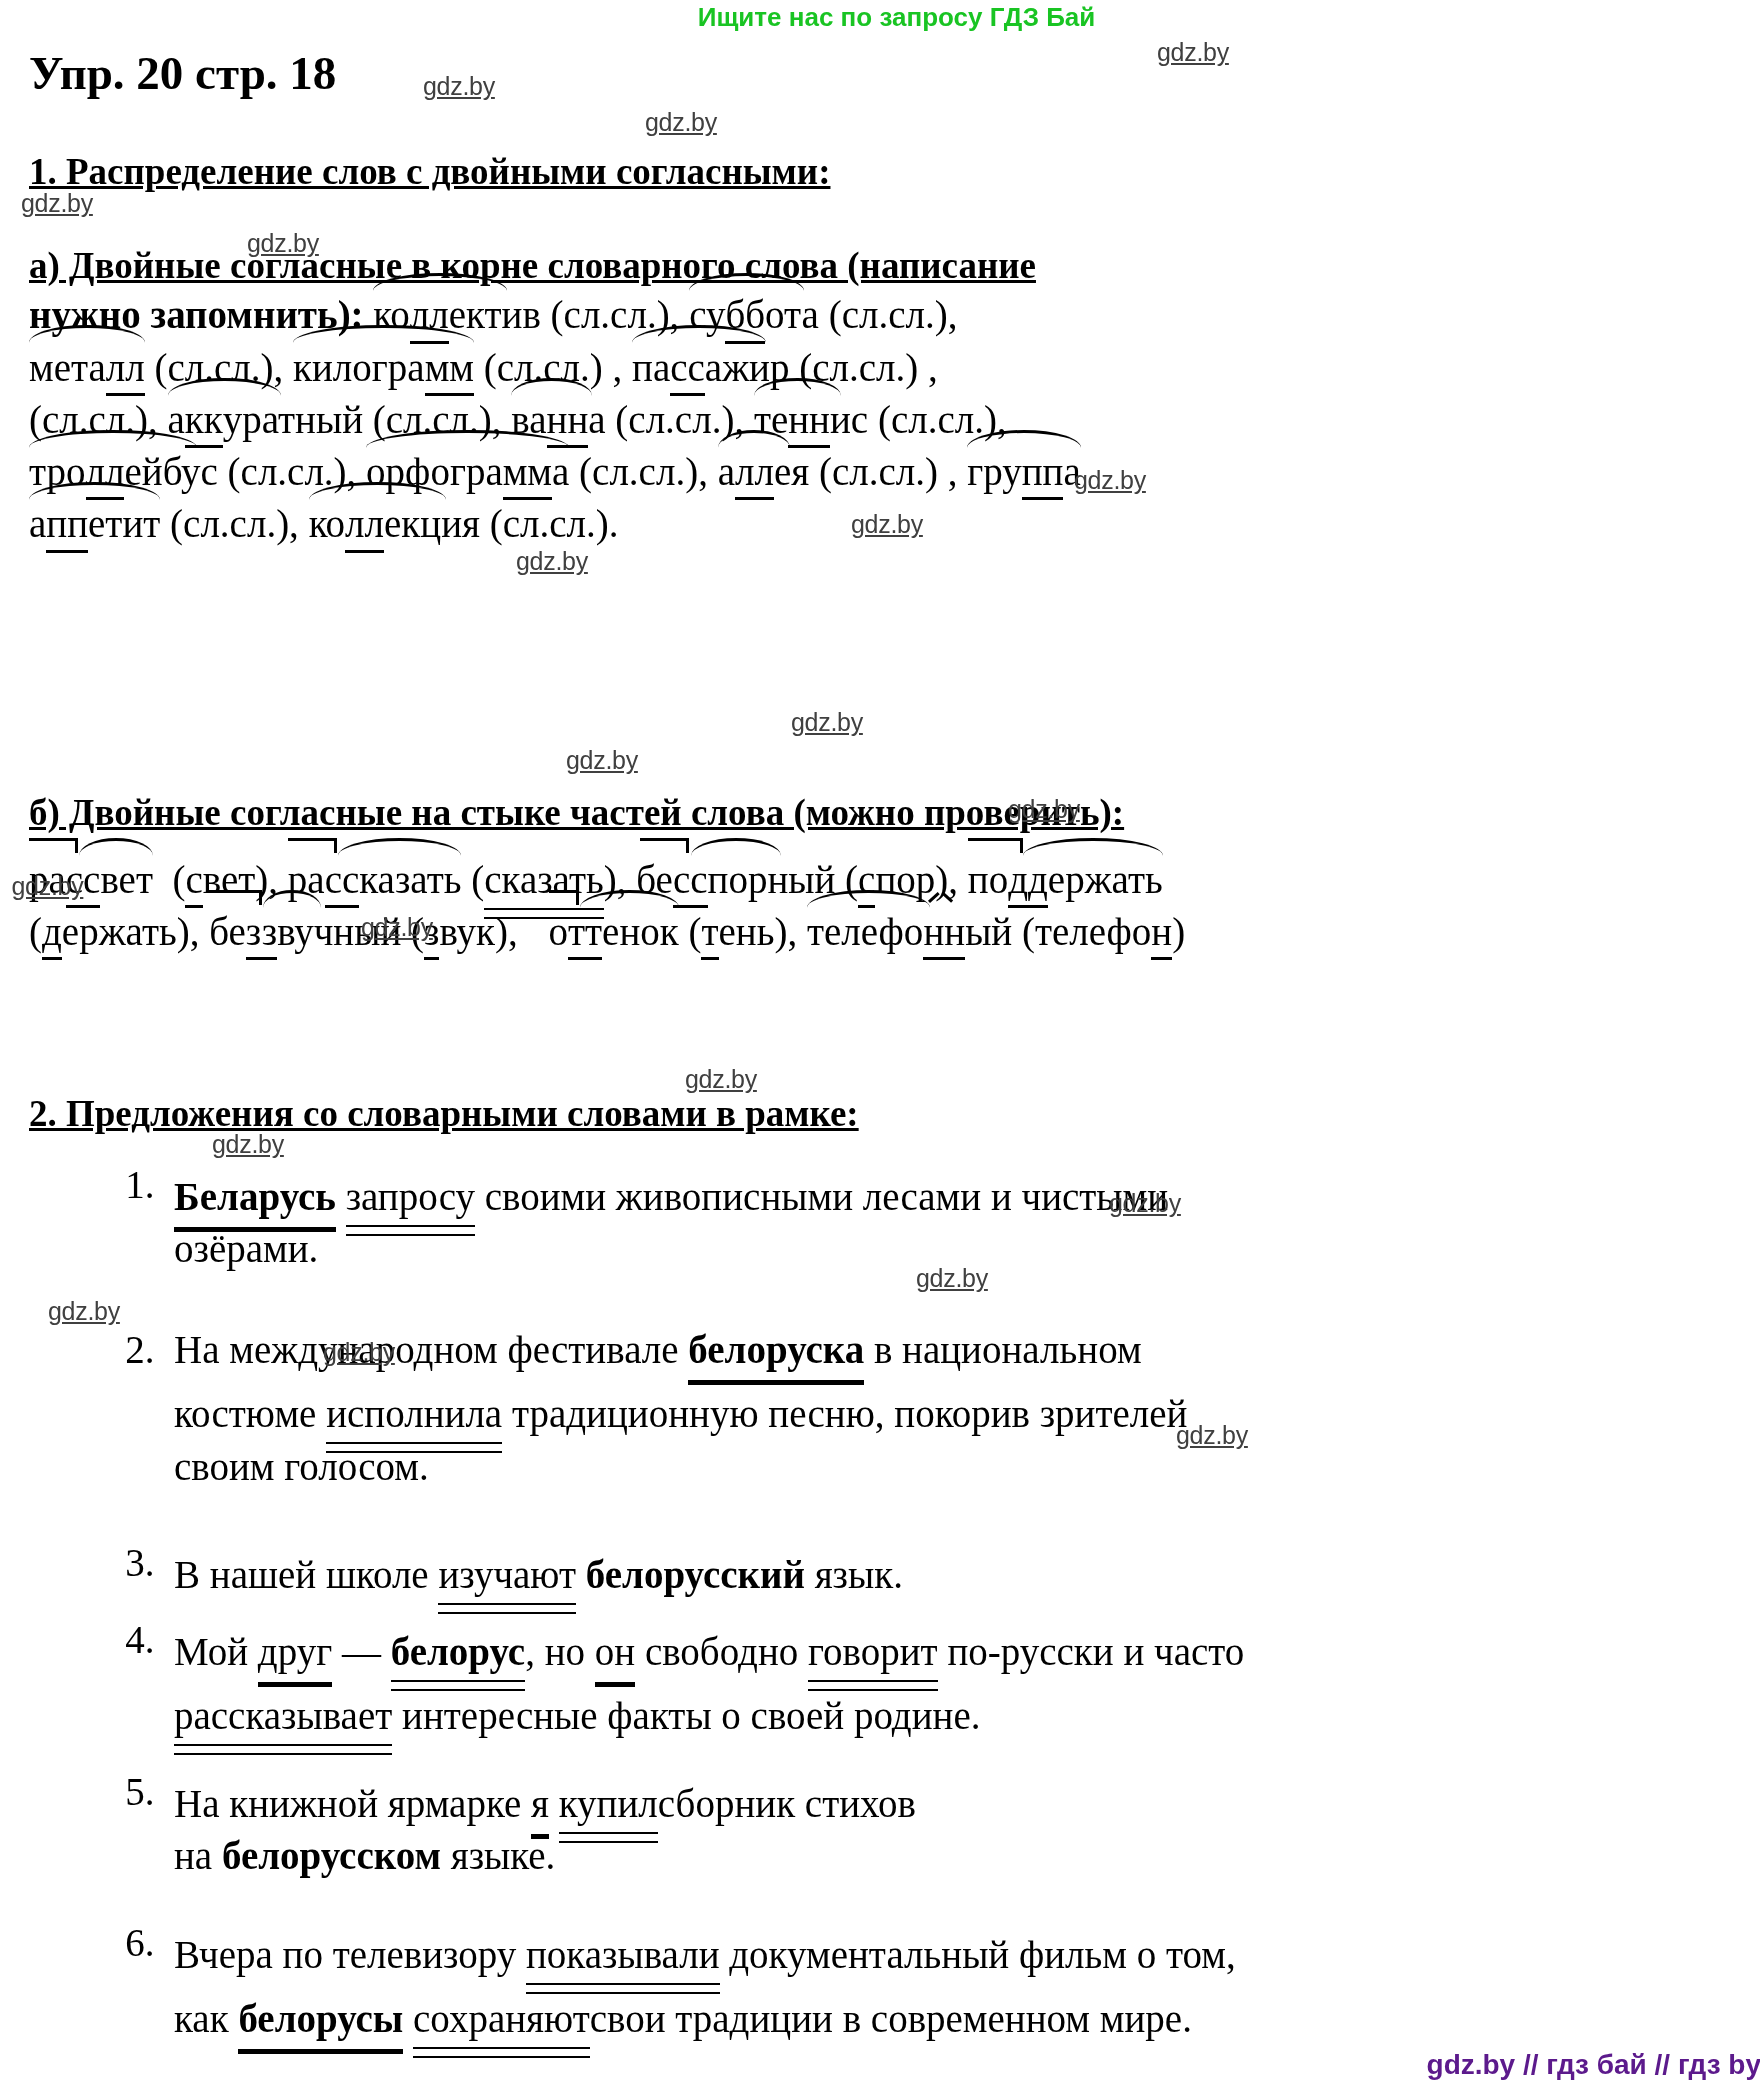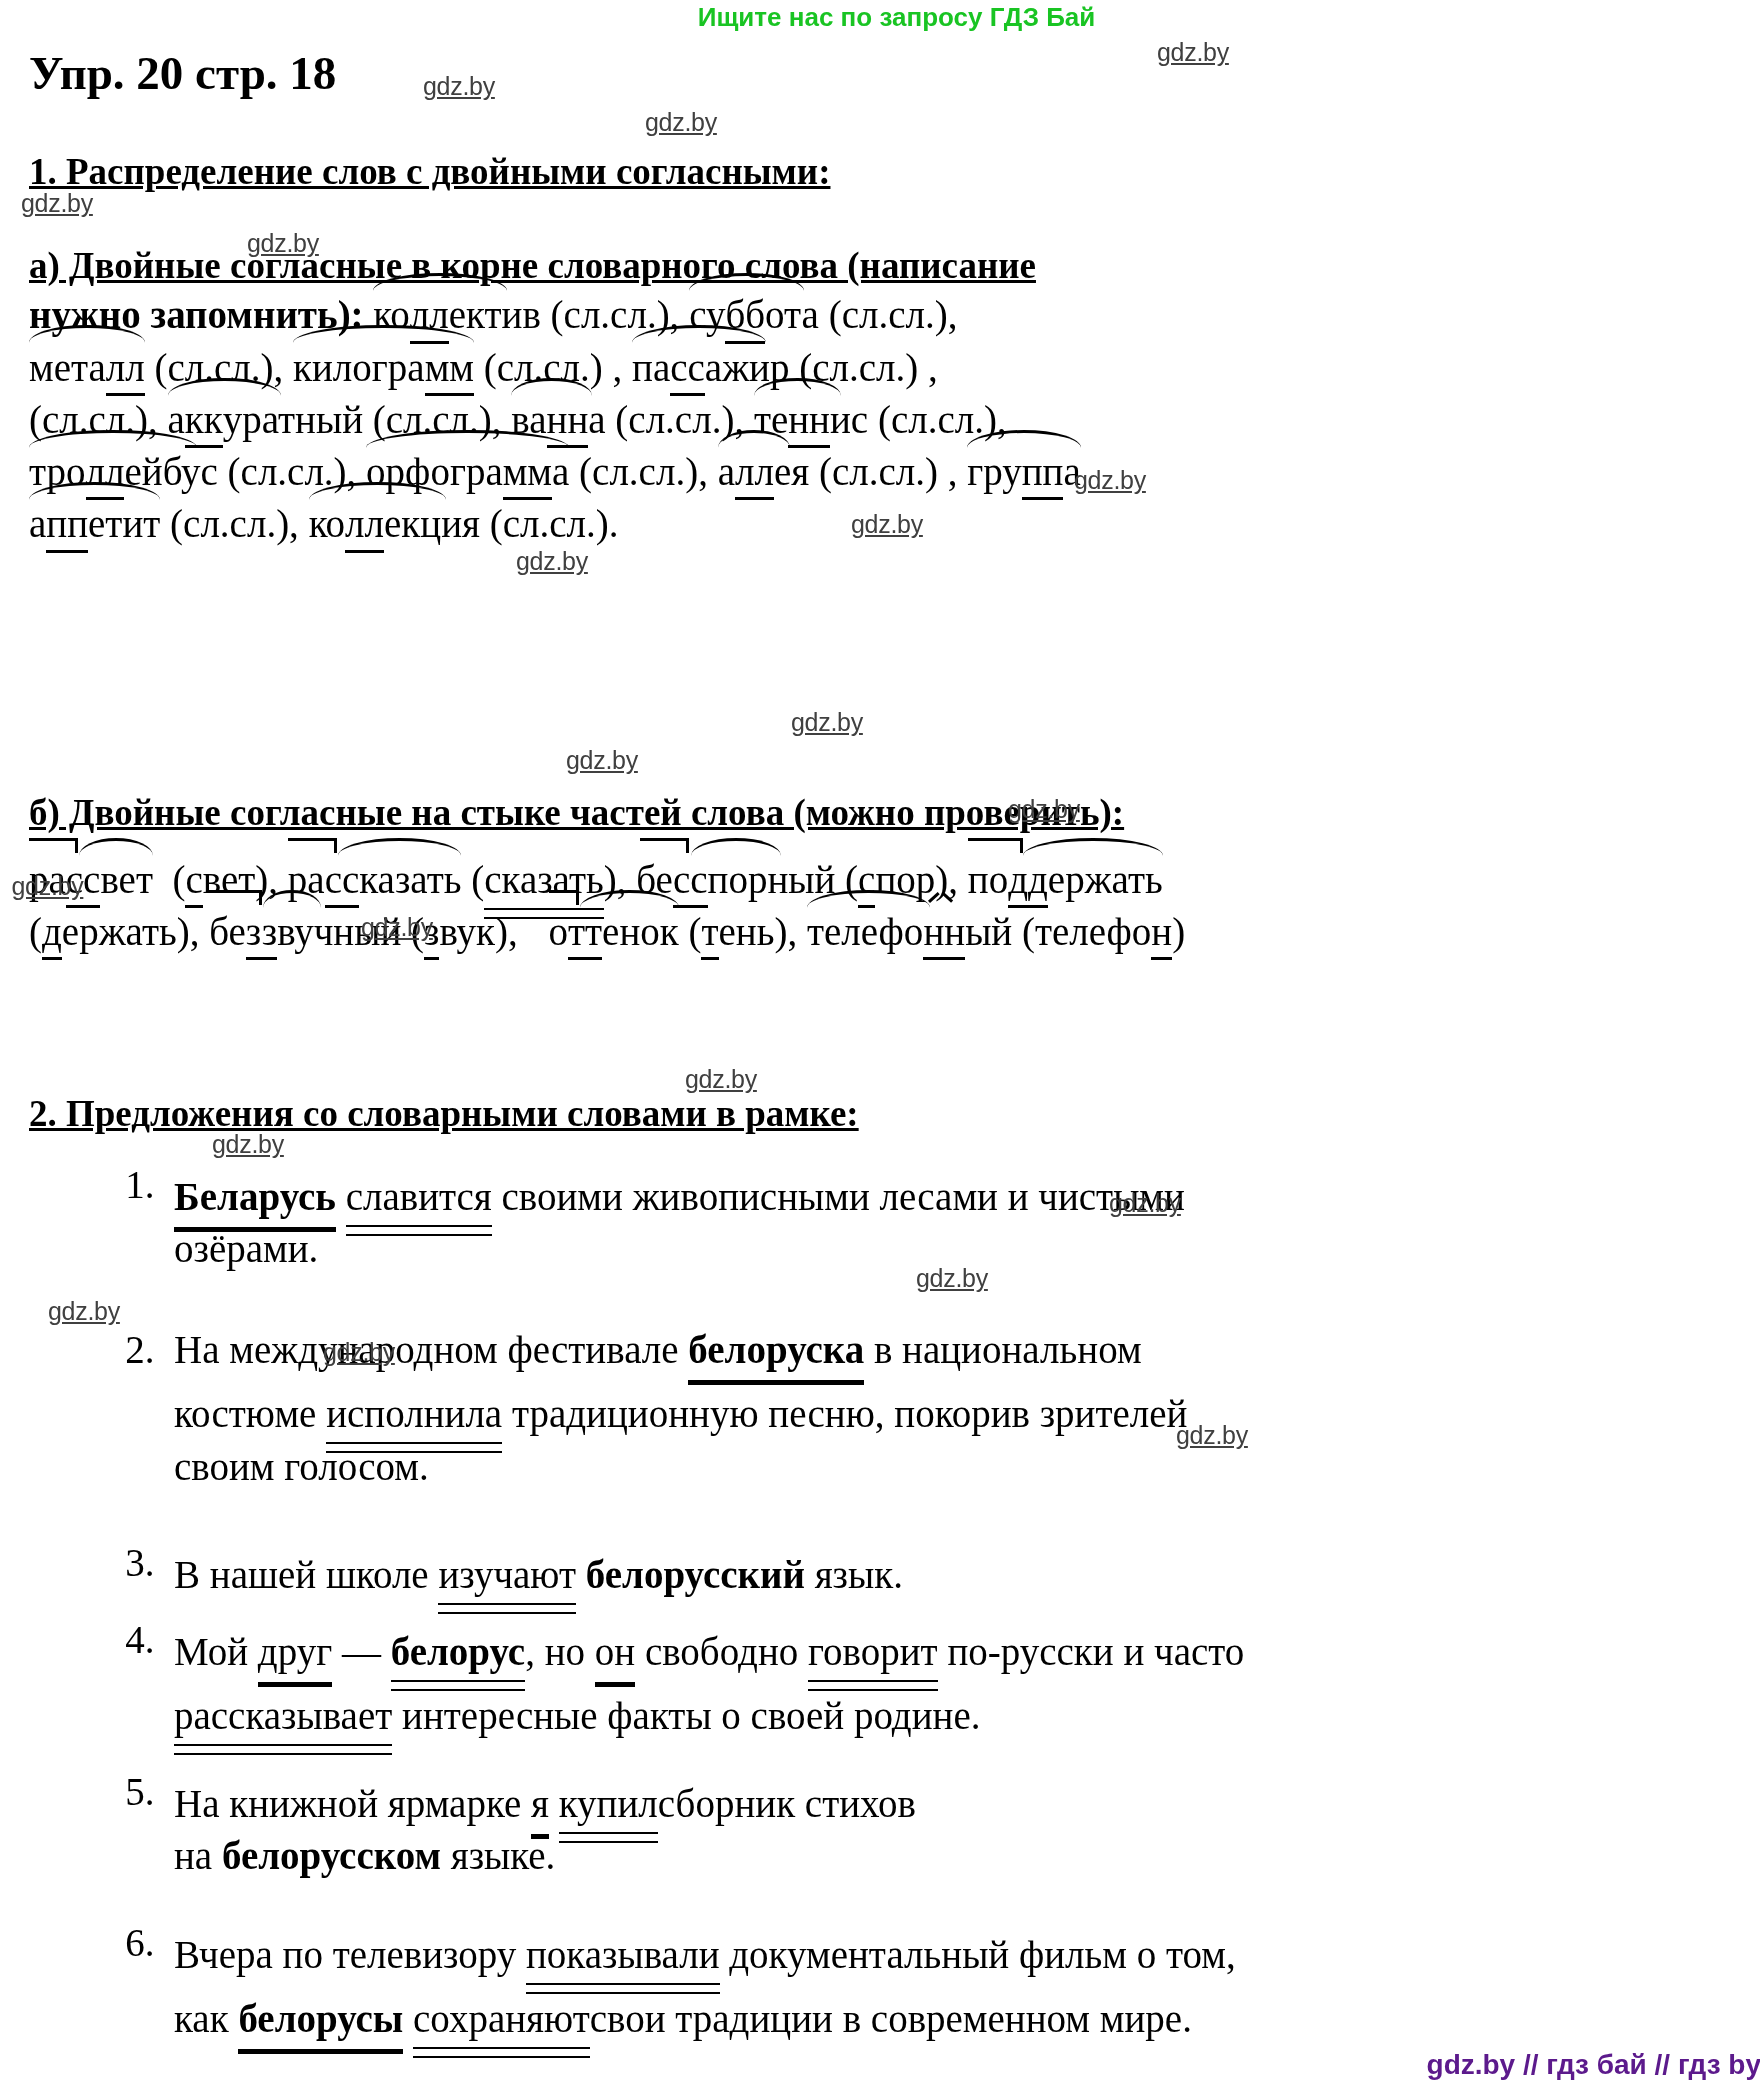--- a/index.html
+++ b/index.html
@@ -310,21 +310,21 @@
       <span>(телефо<span class="og">н</span>)</span>
     </div>
   </div>
 
   <div class="block h-line" style="top:1090px;">2. Предложения со словарными словами в рамке:</div>
 
   <div class="s-item" style="top:1159px;">
     <span class="s-num">1.</span>
     <span class="s-txt">
       <span class="subj b">Беларусь</span>
-      <span class="pred">славится</span>
+      <span class="pred">запросу</span>
       своими живописными лесами и чистыми
     </span>
     <span class="s-txt">озёрами.</span>
   </div>
 
   <div class="s-item" style="top:1324px;">
     <span class="s-num">2.</span>
     <span class="s-txt">
       На международном фестивале
       <span class="subj b">белоруска</span>

